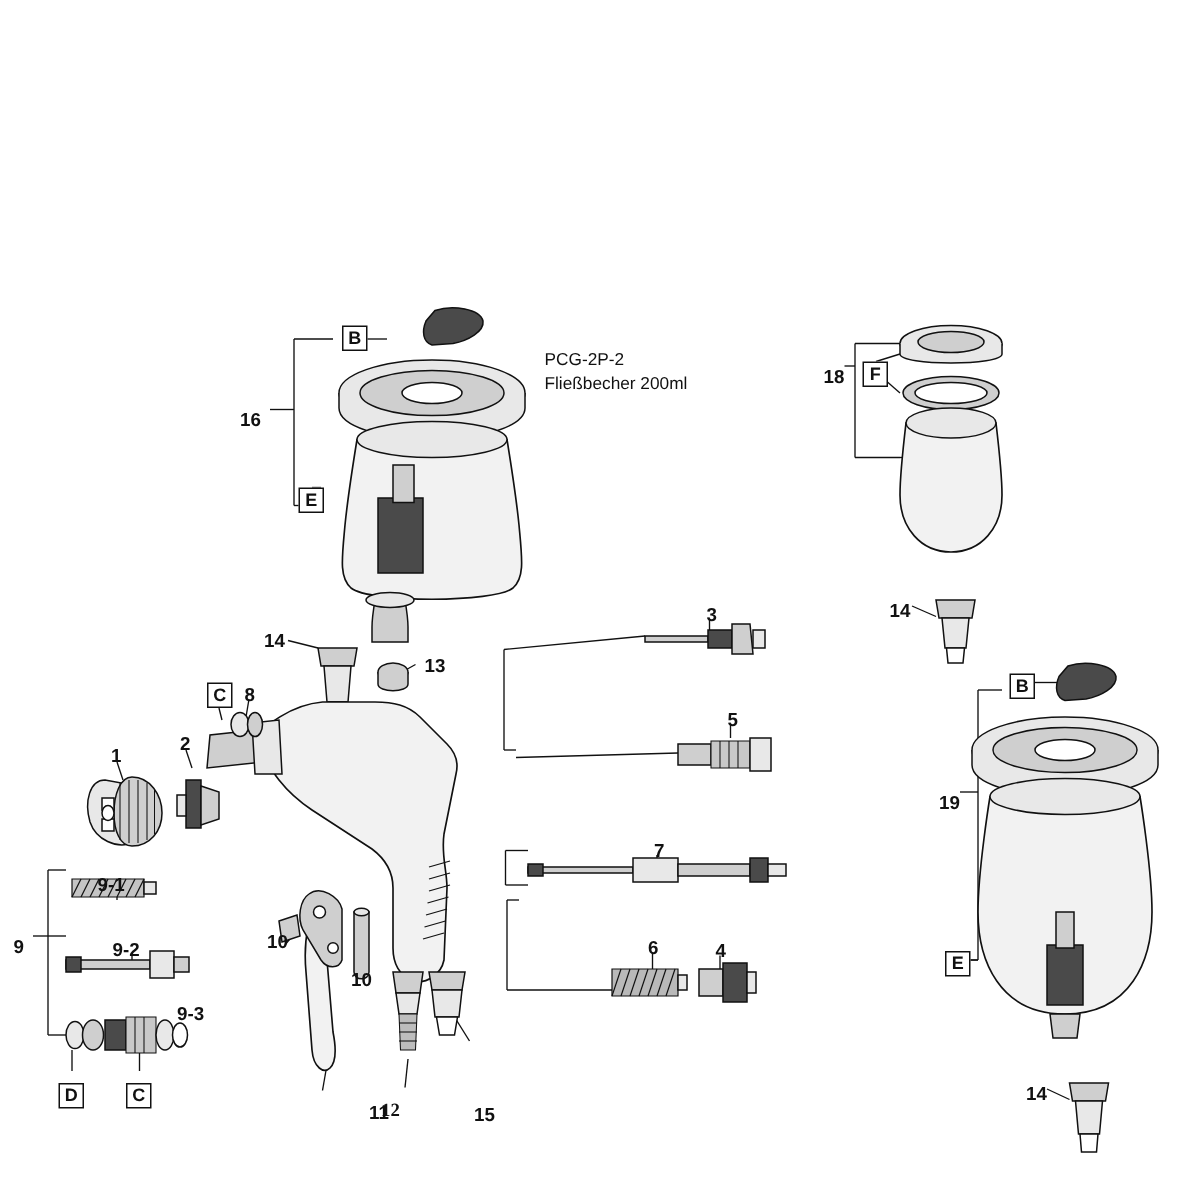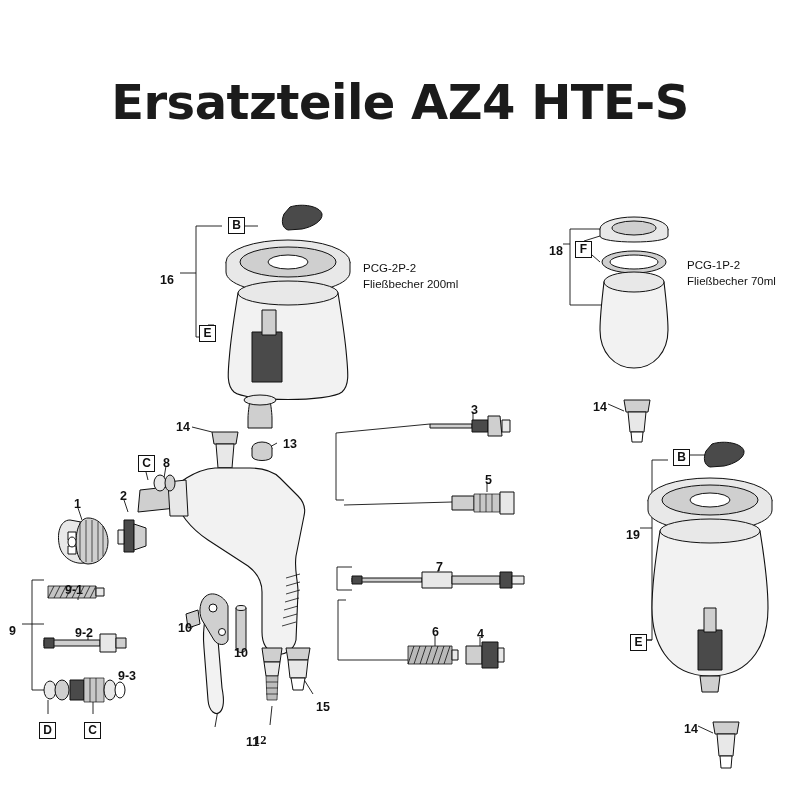--- a/index.html
+++ b/index.html
@@ -40,21 +40,20 @@
     white-space: nowrap;
     line-height: 1.25;
   }
   .caption {
     position: absolute;
     font-size: 11.5px;
     font-weight: normal;
     color: #111;
     white-space: nowrap;
     line-height: 1.35;
-    margin-top: 28px;
   }
   .boxlbl {
     position: absolute;
     border: 1.2px solid #111;
     background: #fff;
     font-size: 12px;
     font-weight: bold;
     color: #111;
     width: 17px;
     height: 17px;
@@ -98,21 +97,20 @@
     fill: #ffffff;
     stroke: #111;
     stroke-width: 1;
   }
 </style>
 </head>
 <body style="background: rgb(255, 255, 255);">
 
 <div id="root">
 
-  <div id="title">Ersatzteile AZ4 HTE-S</div>
 
   <svg class="layer" viewBox="0 0 800 800">
 
     <g class="ln">
 
       <path d="M180 273 L196 273"></path>
       <path d="M196 226 L196 337"></path>
       <path d="M196 226 L222 226"></path>
       <path d="M196 337 L207 337"></path>
       <path d="M238 226 L258 226"></path>
@@ -412,24 +410,20 @@
       <ellipse class="white" cx="120" cy="690" rx="5" ry="8"></ellipse>
     </g>
 
   </svg>
 
   <div class="caption" style="left:363px; top:233px;">
     <div>PCG-2P-2</div>
     <div>Fließbecher 200ml</div>
   </div>
 
-  <div class="caption" style="left:687px; top:230px;">
-    <div>PCG-1P-2</div>
-    <div>Fließbecher 70ml</div>
-  </div>
 
 
   <div class="lbl" style="left:160px; top:273px;">16</div>
   <div class="lbl" style="left:549px; top:244px;">18</div>
   <div class="lbl" style="left:593px; top:400px;">14</div>
   <div class="lbl" style="left:471px; top:403px;">3</div>
   <div class="lbl" style="left:176px; top:420px;">14</div>
   <div class="lbl" style="left:283px; top:437px;">13</div>
   <div class="lbl" style="left:163px; top:456px;">8</div>
   <div class="lbl" style="left:485px; top:473px;">5</div>
@@ -438,21 +432,21 @@
   <div class="lbl" style="left:626px; top:528px;">19</div>
   <div class="lbl" style="left:436px; top:560px;">7</div>
   <div class="lbl" style="left:65px; top:583px;">9-1</div>
   <div class="lbl" style="left:9px; top:624px;">9</div>
   <div class="lbl" style="left:75px; top:626px;">9-2</div>
   <div class="lbl" style="left:178px; top:621px;">10</div>
   <div class="lbl" style="left:234px; top:646px;">10</div>
   <div class="lbl" style="left:432px; top:625px;">6</div>
   <div class="lbl" style="left:477px; top:627px;">4</div>
   <div class="lbl" style="left:82px; top:669px;margin-left:36px;">9-3</div>
-  <div class="lbl" style="left:316px; top:700px;">15</div>
+  <div class="lbl" style="left:316px; top:736px;">15</div>
   <div class="lbl" style="left:210px; top:735px;margin-left:36px;">11</div>
   <div class="lbl" style="left:254px; top:733px;font-family:Liberation Serif, serif;">12</div>
   <div class="lbl" style="left:684px; top:722px;">14</div>
 
   <div class="boxlbl" style="left:228px; top:217px;">B</div>
   <div class="boxlbl" style="left:199px; top:325px;">E</div>
   <div class="boxlbl" style="left:575px; top:241px;">F</div>
   <div class="boxlbl" style="left:138px; top:455px;">C</div>
   <div class="boxlbl" style="left:673px; top:449px;">B</div>
   <div class="boxlbl" style="left:630px; top:634px;">E</div>

